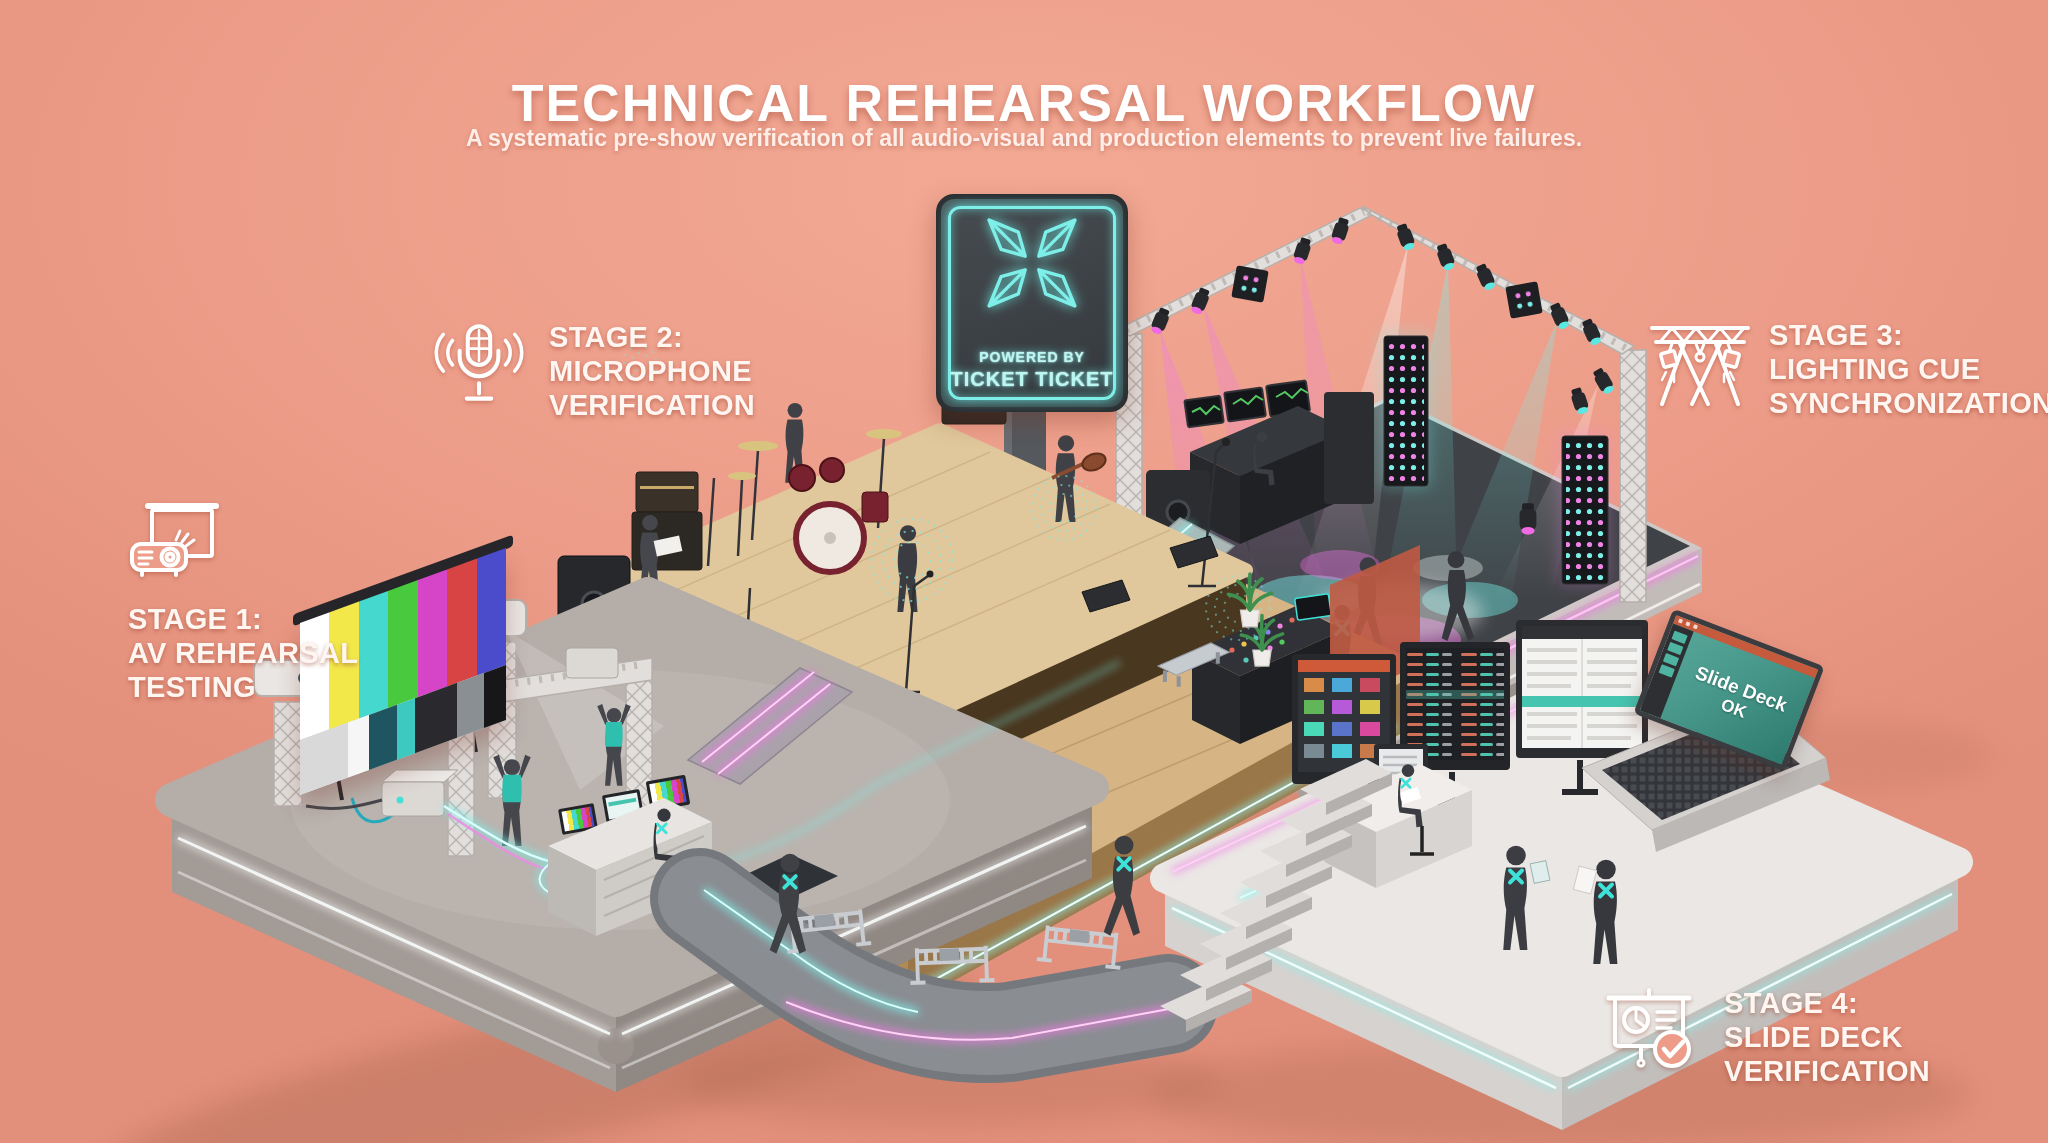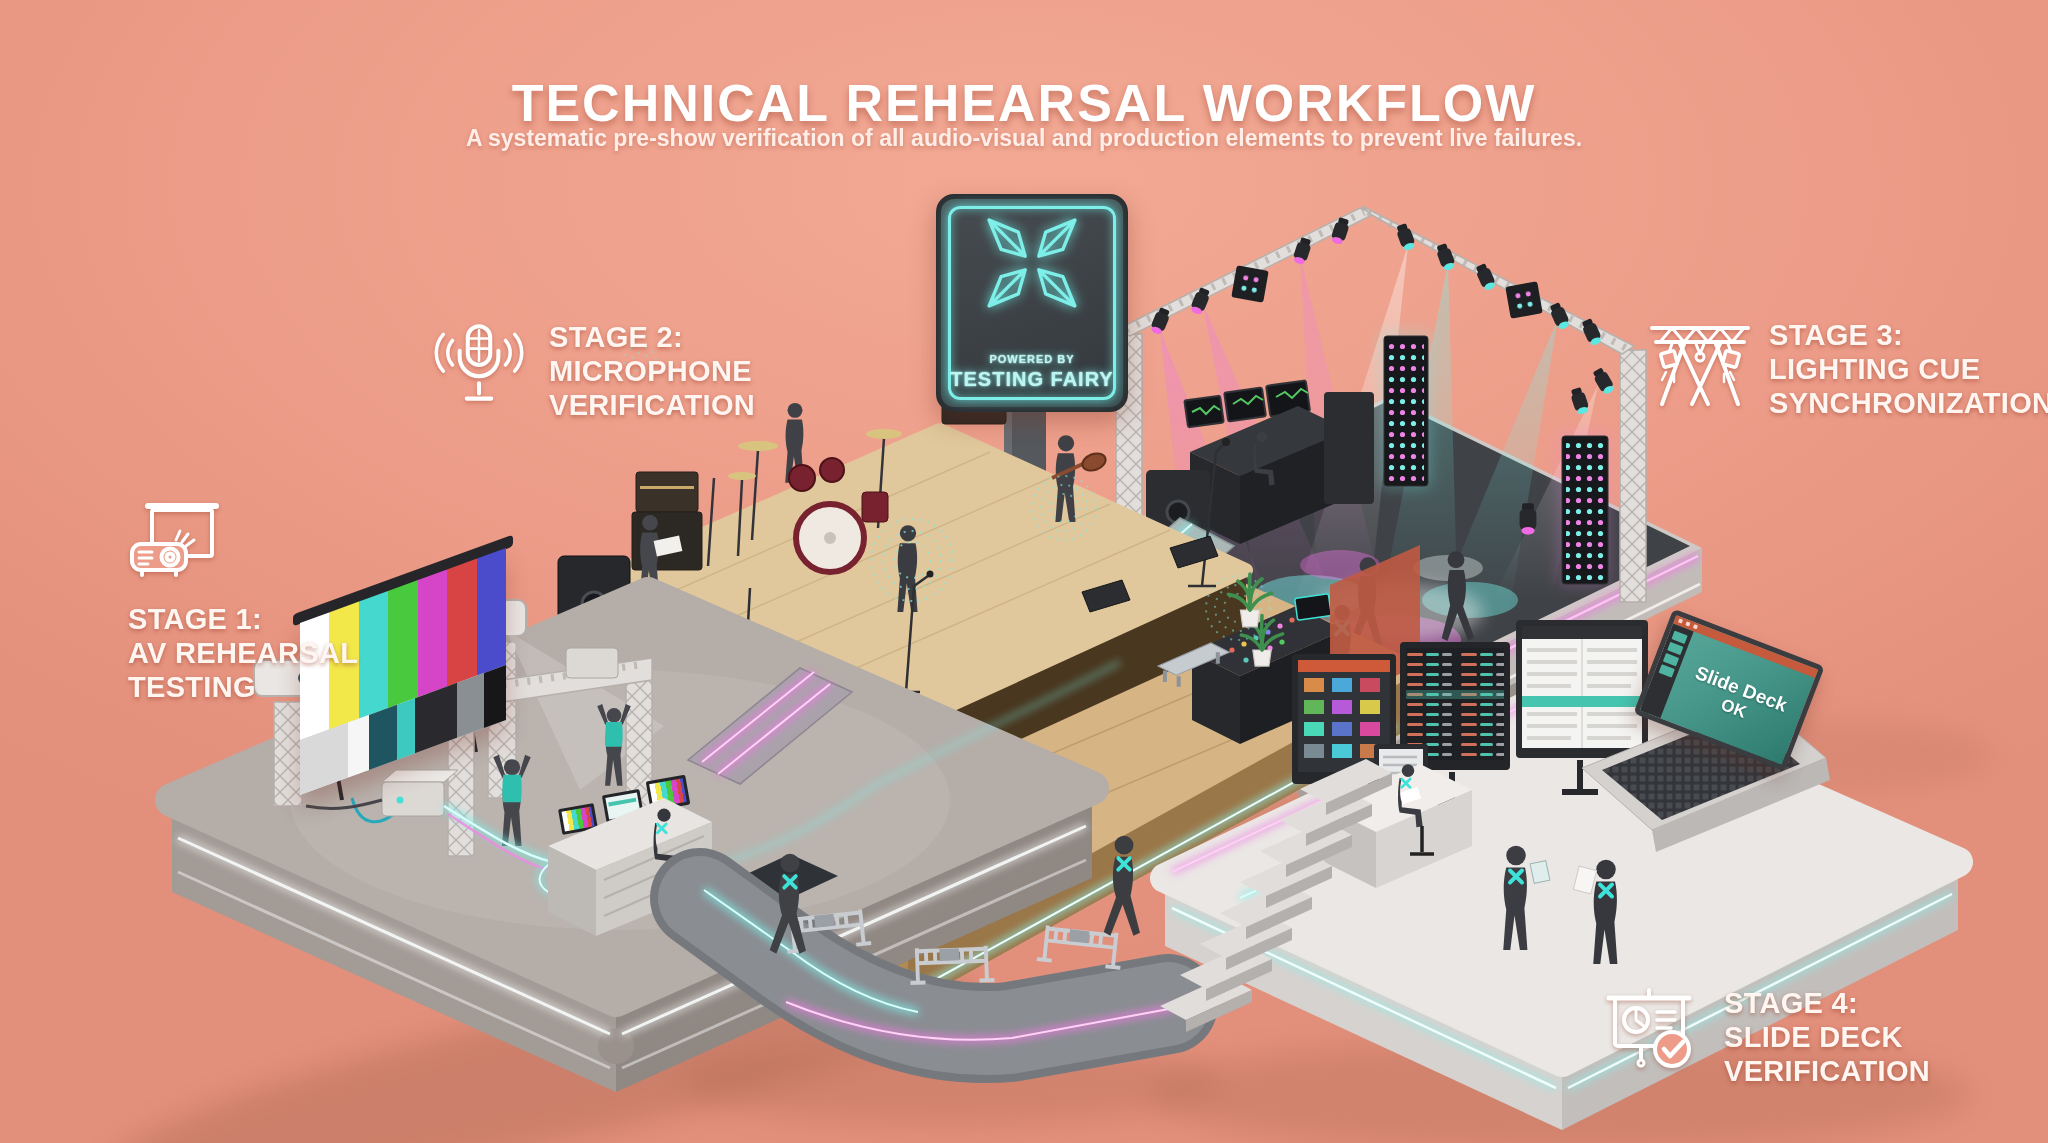--- a/index.html
+++ b/index.html
@@ -22,21 +22,21 @@
   
   .neon-sign{position:absolute;left:936px;top:194px;width:182px;height:208px;z-index:6;
     background:linear-gradient(160deg,#474c50,#34383c);border:5px solid #2b2f32;border-radius:18px;
     box-shadow:0 10px 24px rgba(120,50,35,.35), inset 0 0 22px rgba(110,235,230,.18);}
   .neon-frame{position:absolute;inset:7px;border:3px solid var(--neon-cyan,#7DEFE8);border-radius:12px;
     box-shadow:0 0 12px rgba(110,240,235,.9), inset 0 0 10px rgba(110,240,235,.55);}
   .neon-logo{position:absolute;left:50%;top:16px;transform:translateX(-50%);
     filter:drop-shadow(0 0 6px rgba(110,240,235,.95));}
   .neon-text{position:absolute;left:0;right:0;bottom:16px;text-align:center;color:#baf7f3;
     text-shadow:0 0 9px rgba(110,240,235,.95),0 0 2px #ffffff;}
-  .neon-line1{font-size:11px;font-weight:700;letter-spacing:1px;}
+  .neon-line1{font-size:14px;font-weight:700;letter-spacing:1px;}
   .neon-line2{font-size:20px;font-weight:800;letter-spacing:1px;margin-top:3px;}
   
   .proj-screen{position:absolute;left:300px;top:623px;width:206px;height:172px;z-index:3;
     transform:skewY(-20deg);transform-origin:0 0;background:#ddd;
     box-shadow:0 14px 22px rgba(120,50,35,.3);}
   .proj-casing{position:absolute;left:-7px;top:-11px;right:-7px;height:12px;background:#26262a;border-radius:4px;}
   .proj-bars{position:absolute;left:0;top:0;right:0;height:68%;display:flex;}
   .proj-bars .cbar{flex:1;}
   .proj-bottom{position:absolute;left:0;bottom:0;right:0;height:32%;display:flex;}
   
@@ -710,21 +710,21 @@
       <g transform="rotate(180)">
             <path d="M8,-8 L36,-16 L50,-50 L16,-36 Z M8,-8 L50,-50"></path>
           </g>
       <g transform="rotate(270)">
             <path d="M8,-8 L36,-16 L50,-50 L16,-36 Z M8,-8 L50,-50"></path>
           </g>
     </g>
   </svg>
   <div class="neon-text">
     <div class="neon-line1">POWERED BY</div>
-    <div class="neon-line2">TESTING FAIRY</div>
+    <div class="neon-line2">TICKET TICKET</div>
   </div>
 </div>
 
 <div class="stage-label" style="left:128px;top:498px;flex-direction:column;">
   <svg class="stage-icon" width="95" height="85" viewBox="0 0 95 85">
     <g fill="none" stroke="#ffffff" stroke-width="4" stroke-linecap="round" stroke-linejoin="round">
       <path d="M20,8 H88" stroke-width="6"></path>
       <rect x="24" y="12" width="60" height="46" rx="2"></rect>
       <rect x="4" y="46" width="54" height="26" rx="9" fill="var(--background,#EC9C88)"></rect>
       <circle cx="42" cy="59" r="8.5"></circle>

